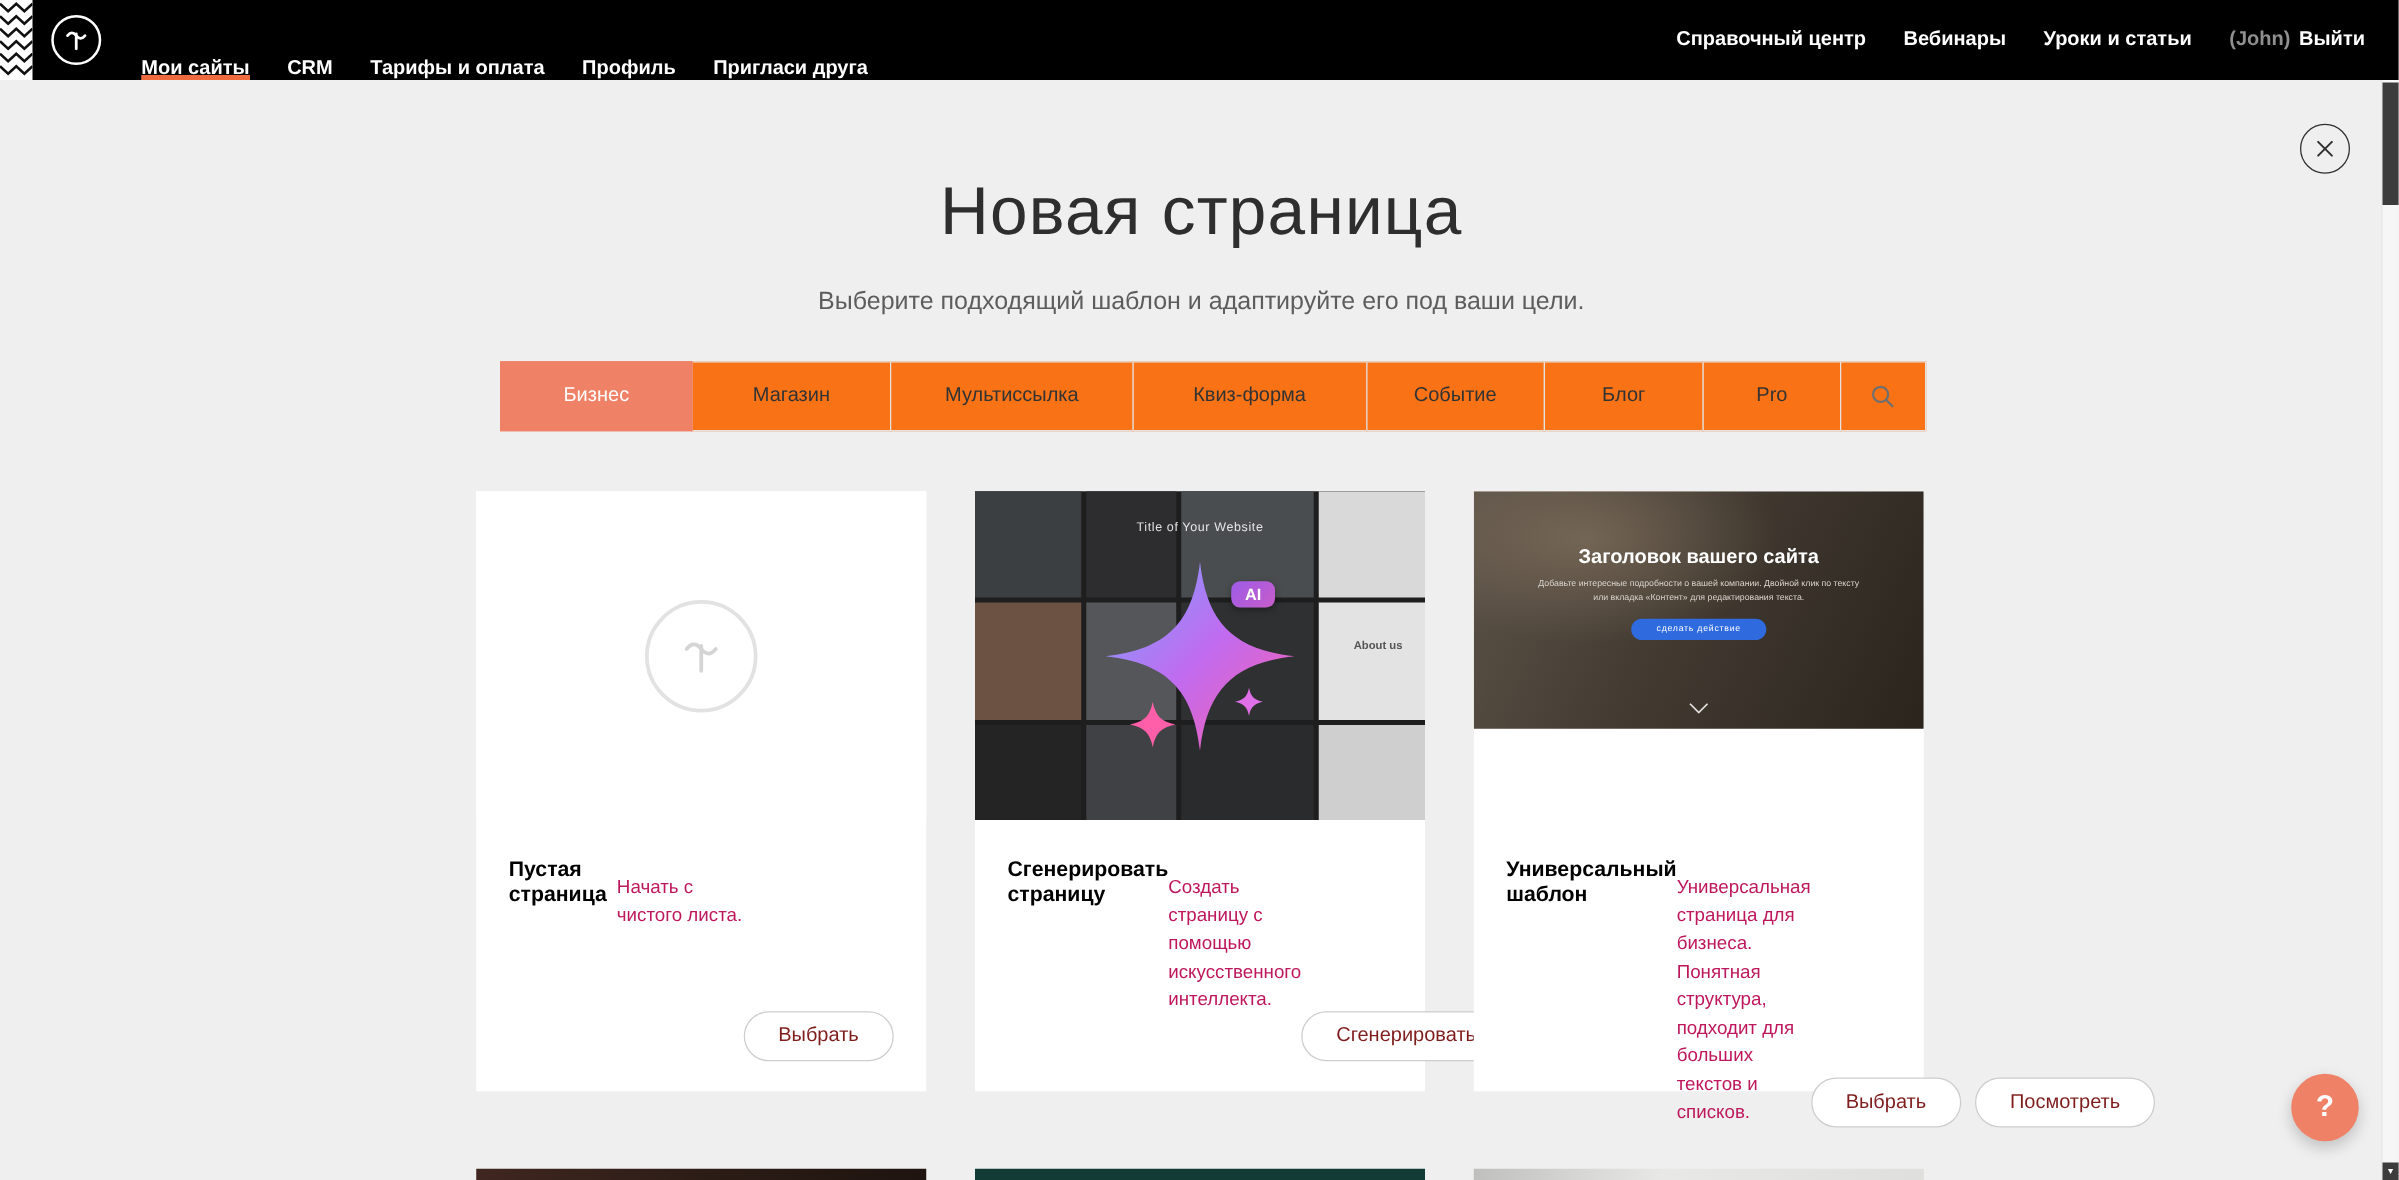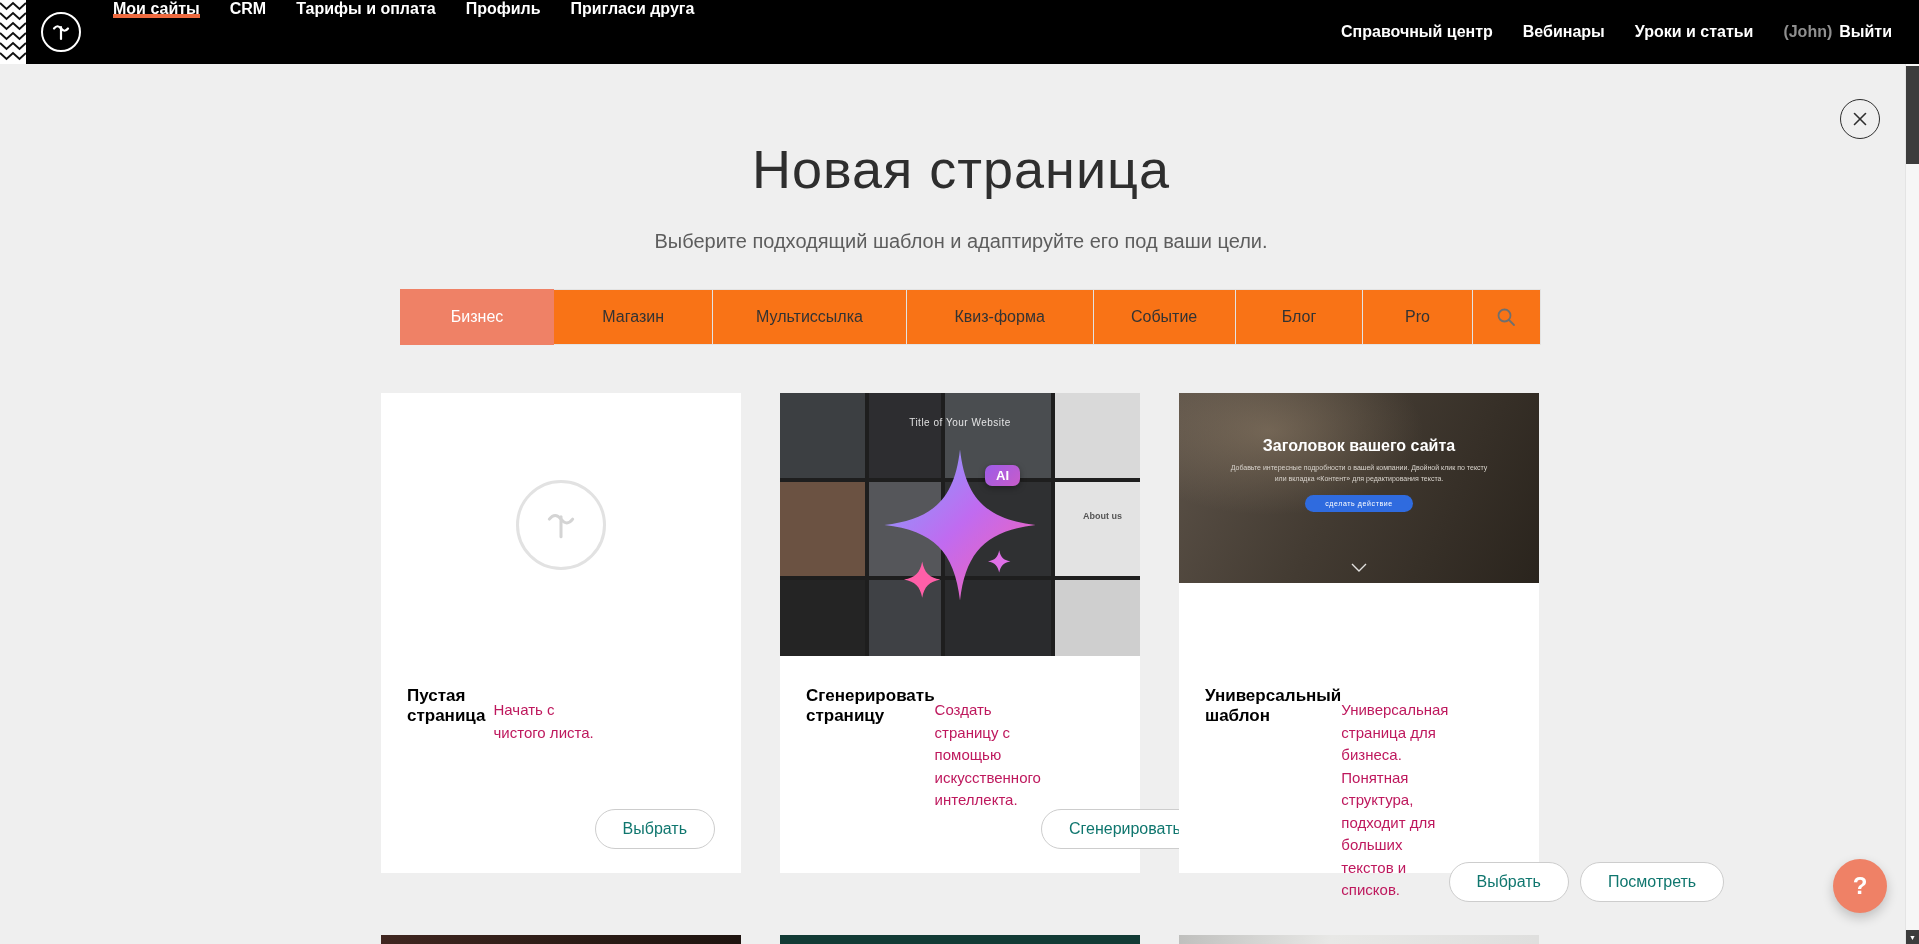--- a/index.html
+++ b/index.html
@@ -19,21 +19,21 @@
   .zigzag {
     position:absolute; left:0; top:0; width:26px; height:64px;
     background:#fff; display:flex; align-items:center; justify-content:center;
   }
   .logo {
     position:absolute; left:41px; top:12px; width:40px; height:40px;
     border:2px solid #fff; border-radius:50%;
     display:flex; align-items:center; justify-content:center;
   }
   .nav-left {
-    display:flex; align-items:flex-start; gap:30px; margin-left:113px; height:64px;
+    display:flex; align-items:flex-end; gap:30px; margin-left:113px; height:64px;
   }
   .nav-item {
     position:relative; display:flex; align-items:center;
     color:#fff; font-size:16px; font-weight:bold; cursor:pointer; white-space:nowrap;
   }
   .nav-item.active::after {
     content:""; position:absolute; left:0; right:0; bottom:0; height:4px; background:#ee6a3f;
   }
   .nav-right {
     display:flex; align-items:center; gap:30px; margin-left:auto; padding-right:27px;
@@ -140,21 +140,21 @@
     width:202px; margin:13px auto 0; font-size:8px; line-height:1.4; color:#8c8c8c;
   }
 
   
   .card-body { flex:1; padding:30px 26px 24px; display:flex; }
   .card-title { font-size:17px; font-weight:bold; color:#000; }
   .card-desc { margin-top:13px; font-size:15px; line-height:1.5; color:#be185d; }
   .card-actions { margin-top:auto; display:flex; gap:11px; }
   .pill {
     height:40px; padding:0 27px; border:1px solid #cdcdcd; border-radius:21px;
-    background:#fff; font-size:16px; color:#0f766e; cursor:pointer;
+    background:#fff; font-size:16px; color:#7f1d1d; cursor:pointer;
     font-family:"Liberation Sans", sans-serif;
     display:flex; align-items:center;
   }
 
   
   .cards-row2 { margin-top:62px; display:flex; gap:39px; }
   .next-card { width:360px; height:120px; }
   .np1 { background:linear-gradient(100deg,#402620 0%, #2a1b15 55%, #1d130f 100%); }
   .np2 { background:linear-gradient(100deg,#16433c 0%, #0f332e 60%, #0b2understand623 100%); background-color:#123b35; }
   .np3 { background:linear-gradient(100deg,#bfbfbd 0%, #e8e8e6 40%, #dededd 100%); }

